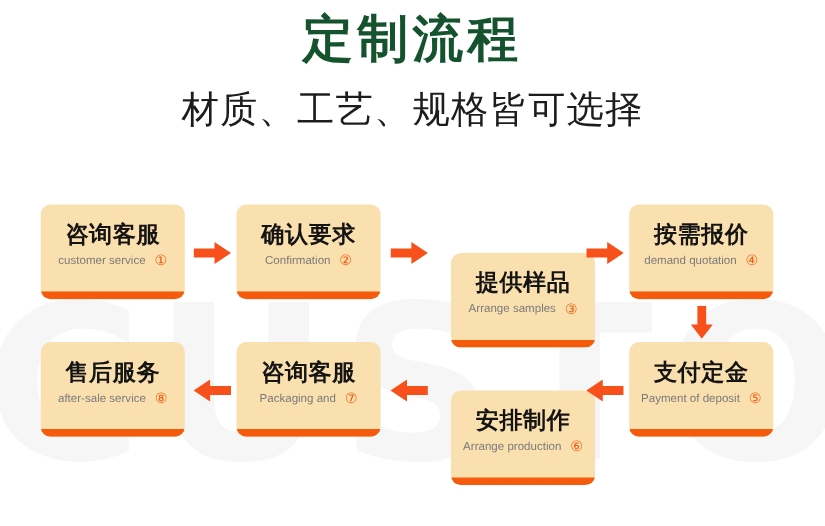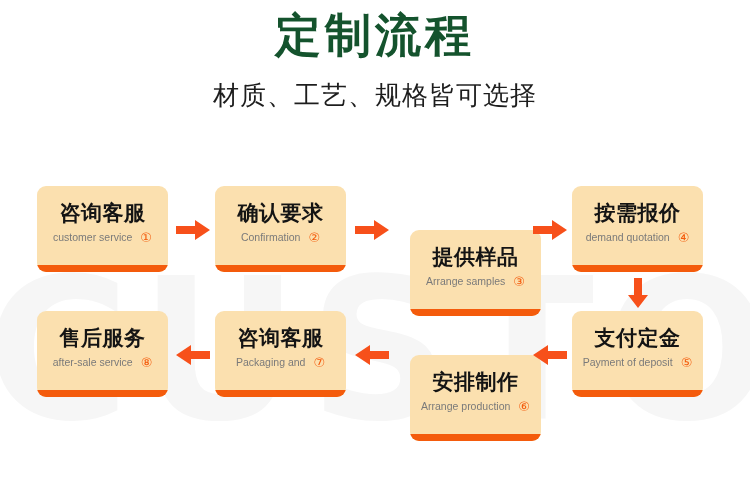--- a/index.html
+++ b/index.html
@@ -63,21 +63,21 @@
     color: #ffffff;
     font-size: 18.5px;
     font-weight: 700;
     letter-spacing: 0.6px;
     padding: 9px 24px 10px 24px;
     border-radius: 22px;
     line-height: 1;
   }
   .subtitle-cn {
     margin-top: 14px;
-    font-size: 26px;
+    font-size: 34px;
     font-weight: 400;
     color: #1d1d1d;
     letter-spacing: 1px;
     line-height: 1.2;
     font-family: "DejaVu Sans", "Liberation Sans", sans-serif;
   }
 
   
   .row {
     position: absolute;

